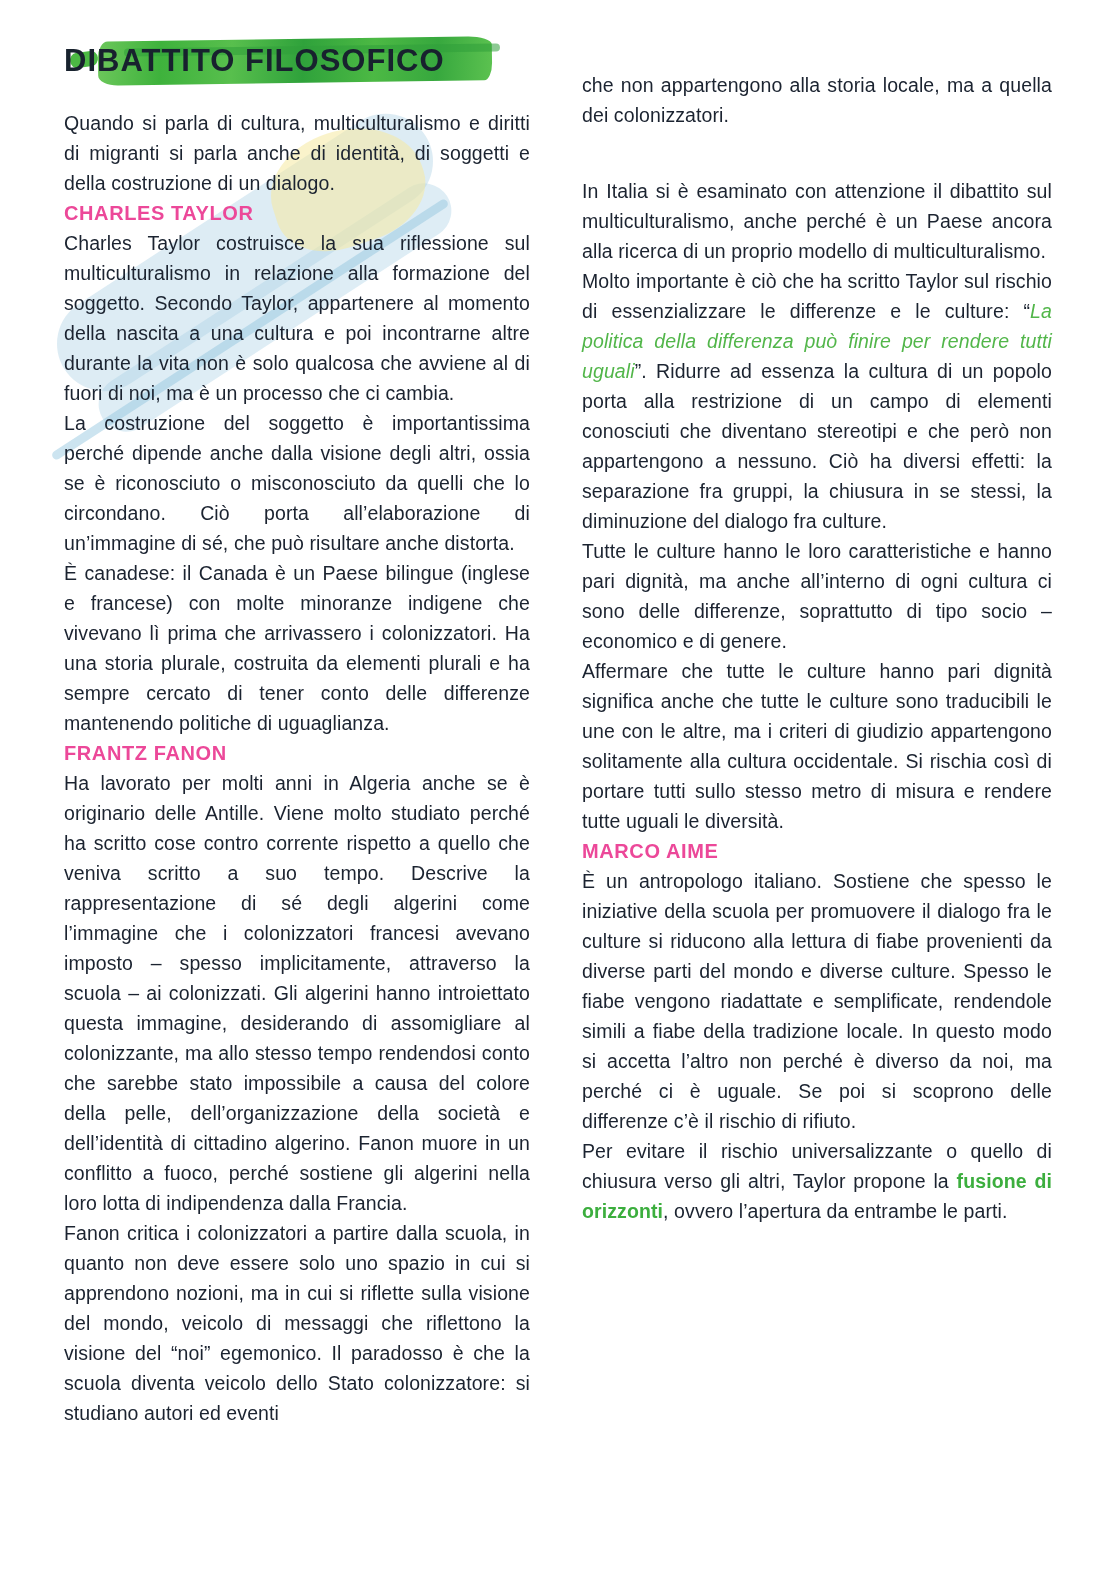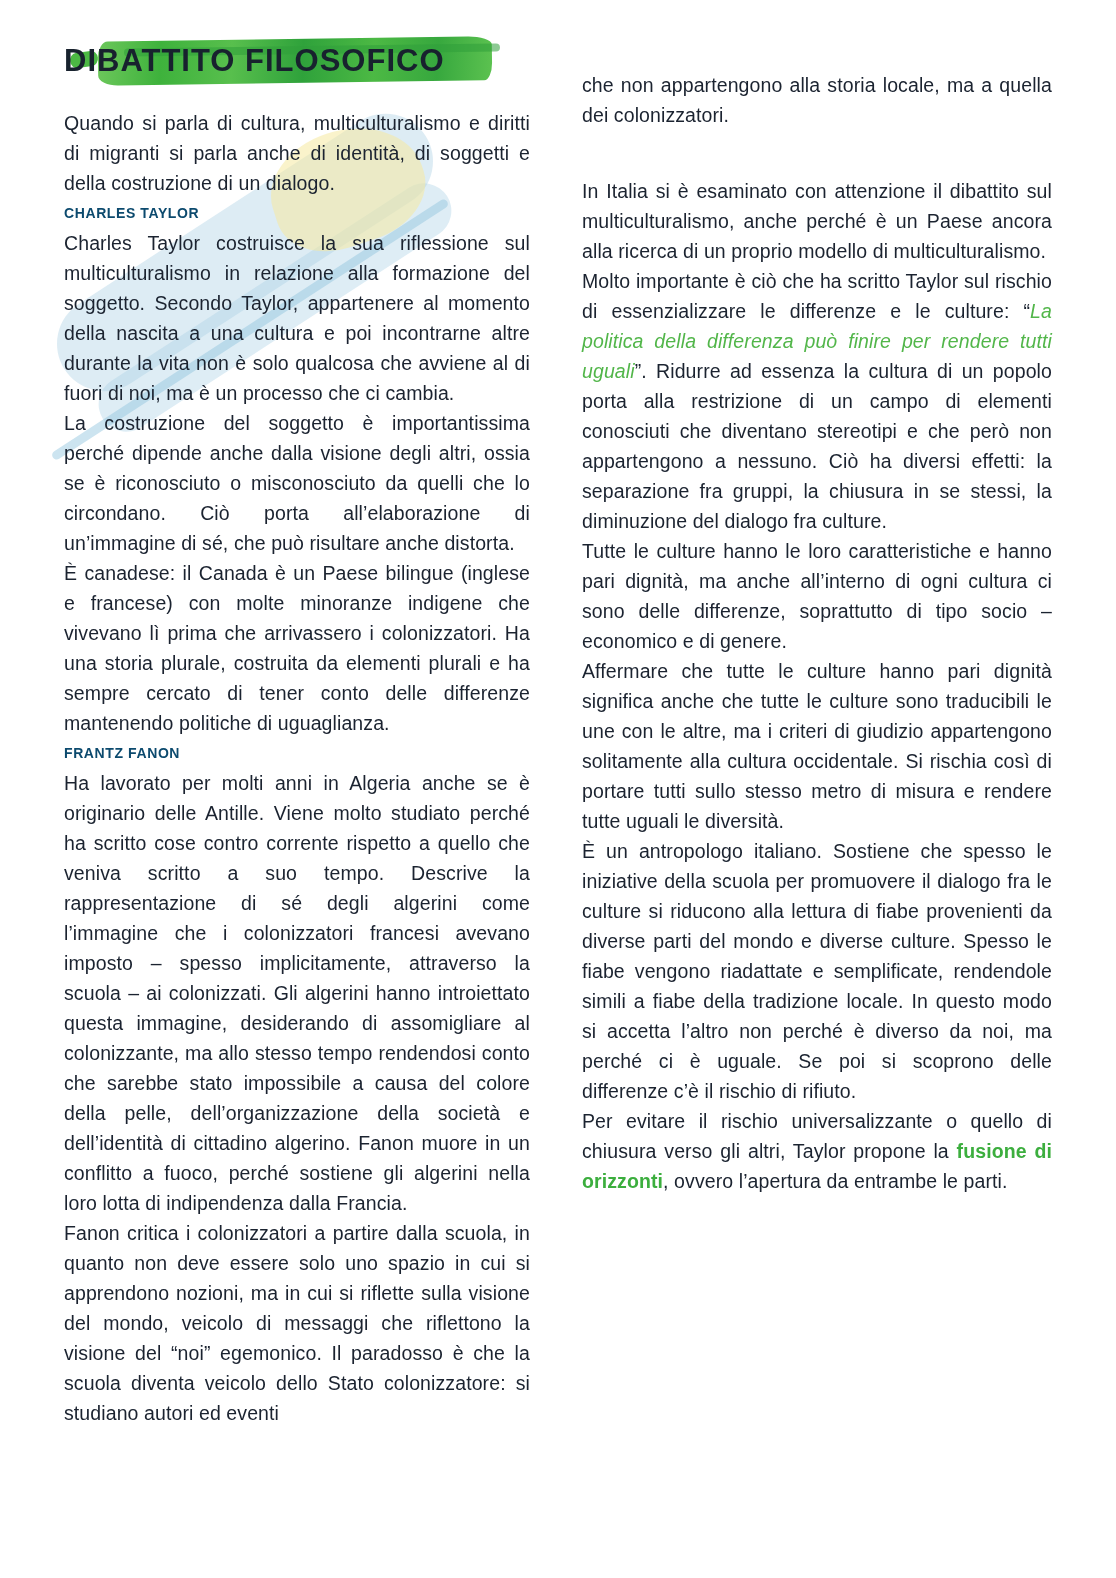--- a/index.html
+++ b/index.html
@@ -44,23 +44,23 @@
   .col-left  { left: 64px;  top: 108px; }
   .col-right { left: 582px; top: 70px; width: 470px; }
 
   p, h2 { margin: 0; }
   p {
     font-size: 19.5px; line-height: 30px;
     text-align: justify; color: #1b2330;
     letter-spacing: 0.1px;
   }
   h2.green-head {
-    font-size: 14px; line-height: 30px;
+    font-size: 20px; line-height: 30px;
     font-weight: 800; letter-spacing: 0.6px;
-    color: #0c4a6e;
+    color: #ec4899;
   }
   .gap-top { margin-top: 46px; }
 
   .quote-green { color: #52b64a; font-style: italic; }
   .bold-green  { color: #3cae3e; font-weight: 700; }
 </style>
 </head>
 <body>
 
 <div class="page">
@@ -89,17 +89,18 @@
     <p>Ha lavorato per molti anni in Algeria anche se è originario delle Antille. Viene molto studiato perché ha scritto cose contro corrente rispetto a quello che veniva scritto a suo tempo. Descrive la rappresentazione di sé degli algerini come l’immagine che i colonizzatori francesi avevano imposto – spesso implicitamente, attraverso la scuola – ai colonizzati. Gli algerini hanno introiettato questa immagine, desiderando di assomigliare al colonizzante, ma allo stesso tempo rendendosi conto che sarebbe stato impossibile a causa del colore della pelle, dell’organizzazione della società e dell’identità di cittadino algerino. Fanon muore in un conflitto a fuoco, perché sostiene gli algerini nella loro lotta di indipendenza dalla Francia.</p>
     <p>Fanon critica i colonizzatori a partire dalla scuola, in quanto non deve essere solo uno spazio in cui si apprendono nozioni, ma in cui si riflette sulla visione del mondo, veicolo di messaggi che riflettono la visione del “noi” egemonico. Il paradosso è che la scuola diventa veicolo dello Stato colonizzatore: si studiano autori ed eventi</p>
   </div>
 
   <div class="col col-right">
     <p>che non appartengono alla storia locale, ma a quella dei colonizzatori.</p>
     <p class="gap-top">In Italia si è esaminato con attenzione il dibattito sul multiculturalismo, anche perché è un Paese ancora alla ricerca di un proprio modello di multiculturalismo.</p>
     <p><span>Molto importante è ciò che ha scritto Taylor sul rischio di essenzializzare le differenze e le culture: “</span><span class="quote-green">La politica della differenza può finire per rendere tutti uguali</span><span>”. Ridurre ad essenza la cultura di un popolo porta alla restrizione di un campo di elementi conosciuti che diventano stereotipi e che però non appartengono a nessuno. Ciò ha diversi effetti: la separazione fra gruppi, la chiusura in se stessi, la diminuzione del dialogo fra culture.</span></p>
     <p>Tutte le culture hanno le loro caratteristiche e hanno pari dignità, ma anche all’interno di ogni cultura ci sono delle differenze, soprattutto di tipo socio – economico e di genere.</p>
     <p>Affermare che tutte le culture hanno pari dignità significa anche che tutte le culture sono traducibili le une con le altre, ma i criteri di giudizio appartengono solitamente alla cultura occidentale. Si rischia così di portare tutti sullo stesso metro di misura e rendere tutte uguali le diversità.</p>
+    <h2 class="green-head">MARCO AIME</h2>
     <p>È un antropologo italiano. Sostiene che spesso le iniziative della scuola per promuovere il dialogo fra le culture si riducono alla lettura di fiabe provenienti da diverse parti del mondo e diverse culture. Spesso le fiabe vengono riadattate e semplificate, rendendole simili a fiabe della tradizione locale. In questo modo si accetta l’altro non perché è diverso da noi, ma perché ci è uguale. Se poi si scoprono delle differenze c’è il rischio di rifiuto.</p>
     <p><span>Per evitare il rischio universalizzante o quello di chiusura verso gli altri, Taylor propone la </span><span class="bold-green">fusione di orizzonti</span><span>, ovvero l’apertura da entrambe le parti.</span></p>
   </div>
 
 </div>
 
 </body></html>

